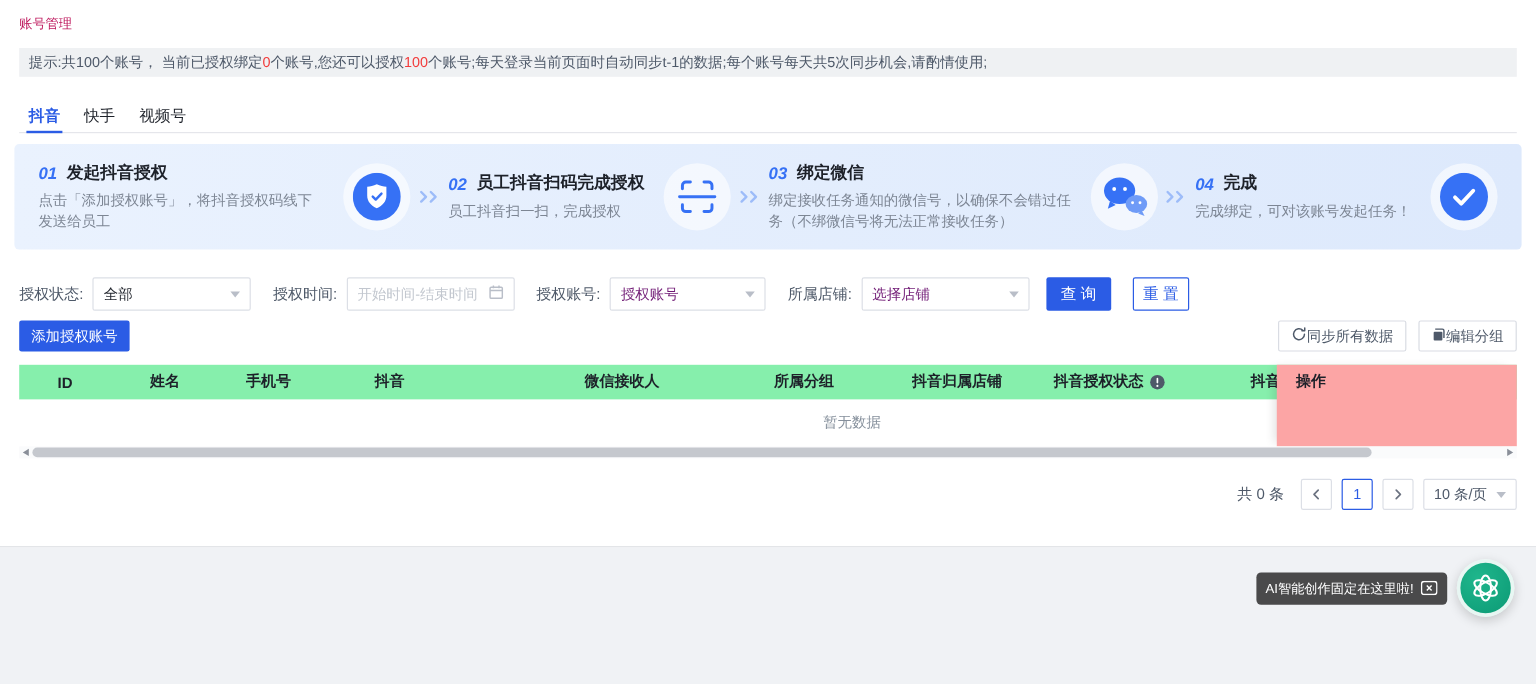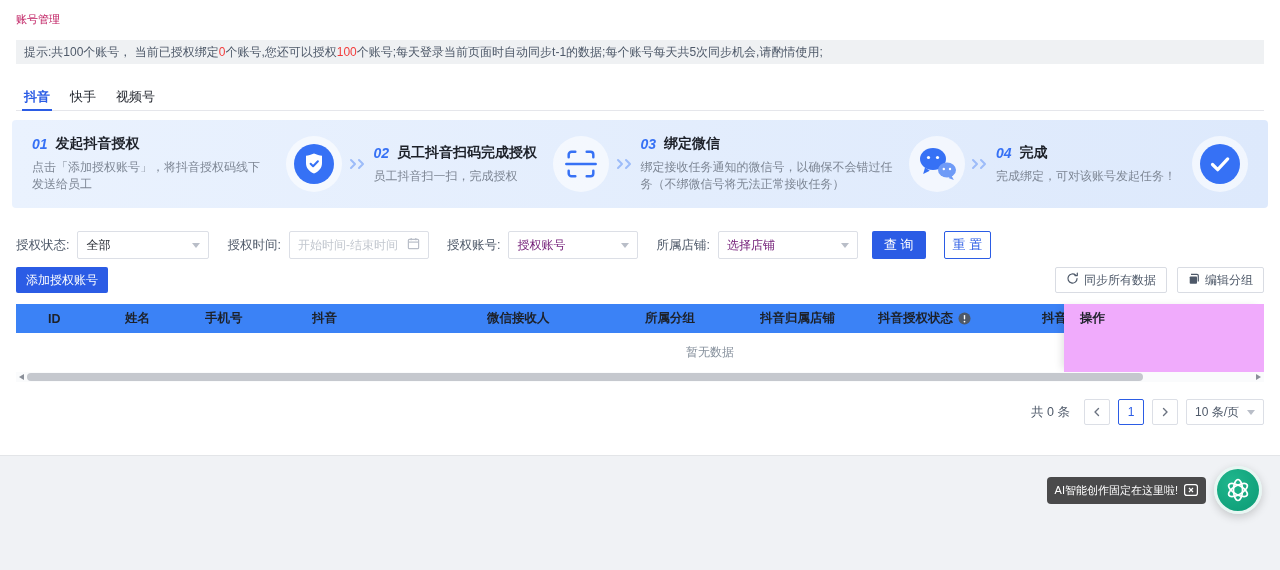--- a/index.html
+++ b/index.html
@@ -46,30 +46,30 @@
   .w-status { width:132px; } .w-time { width:140px; } .w-account { width:130px; } .w-shop { width:140px; }
   .date-input { border:none; outline:none; width:100%; font-size:12px; background:transparent; font-family:inherit; color:#1d2129; }
   .date-input::placeholder { color:#c2c7cf; }
   .btn-primary { height:28px; background:#2b5ce5; color:#fff; border:none; border-radius:2px; padding:0 12px; font-size:13px; cursor:pointer; font-family:inherit; }
   .btn-outline { height:28px; background:#fff; color:#2b5ce5; border:1px solid #2b5ce5; border-radius:2px; padding:0 8px; font-size:13px; cursor:pointer; font-family:inherit; }
   .ml14 { margin-left:14px; } .ml18 { margin-left:18px; }
 
   .row-actions { position:absolute; top:267px; left:16px; width:1248px; display:flex; justify-content:space-between; align-items:center; }
   .btn-primary.sm { height:26px; font-size:12px; padding:0 10px; }
   .right-actions { display:flex; gap:10px; }
-  .btn-ghost { height:26px; border:1px solid #d9dce3; background:#fff; border-radius:2px; color:#4e5969; font-size:12px; display:inline-flex; align-items:center; gap:5px; padding:0 10px; cursor:pointer; font-family:inherit; }
+  .btn-ghost { height:26px; border:1px solid #d9dce3; background:#fff; border-radius:2px; color:#4e5969; font-size:12px; display:inline-flex; align-items:center; padding:0 10px; cursor:pointer; font-family:inherit; }
 
   .table { position:absolute; top:304px; left:16px; width:1248px; height:68px; }
-  .thead { display:flex; background:#3b82f6; height:29px; align-items:center; font-size:12.5px; color:#1d2129; font-weight:600; padding-left:32px; overflow:hidden; }
+  .thead { display:flex; background:#86efac; height:29px; align-items:center; font-size:12.5px; color:#1d2129; font-weight:600; padding-left:32px; overflow:hidden; }
   .th { white-space:nowrap; overflow:hidden; display:flex; align-items:center; gap:5px; }
   .c1{width:77px;} .c2{width:80px;} .c3{width:107px;} .c4{width:175px;} .c5{width:158px;}
   .c6{width:115px;} .c7{width:118px;} .c8{width:164px;} .c9{flex:1;}
   .tbody { height:39px; background:#fff; display:flex; align-items:center; justify-content:center; font-size:12px; color:#86909c; }
   .empty { transform:translateX(70px); }
-  .fixed-col { position:absolute; top:0; right:0; width:200px; height:68px; background:#f0abfc; box-shadow:-5px 0 8px -3px rgba(0,0,0,0.12); }
+  .fixed-col { position:absolute; top:0; right:0; width:200px; height:68px; background:#fca5a5; box-shadow:-5px 0 8px -3px rgba(0,0,0,0.12); }
   .fth { height:29px; display:flex; align-items:center; padding-left:16px; font-size:12.5px; font-weight:600; color:#1d2129; }
   .info { display:inline-flex; cursor:pointer; }
 
   .hscroll { position:absolute; top:372px; left:16px; width:1248px; height:10px; background:#fafbfc; display:flex; align-items:center; }
   .hs-arrow { width:0; height:0; margin:0 3px; cursor:pointer; }
   .hs-arrow.left { border-top:3px solid transparent; border-bottom:3px solid transparent; border-right:5px solid #8a8f99; }
   .hs-arrow.right { border-top:3px solid transparent; border-bottom:3px solid transparent; border-left:5px solid #8a8f99; }
   .hs-track { flex:1; height:10px; position:relative; }
   .hs-thumb { position:absolute; left:0; top:1px; height:8px; width:91%; background:#c5c8ce; border-radius:4px; cursor:pointer; }
 

